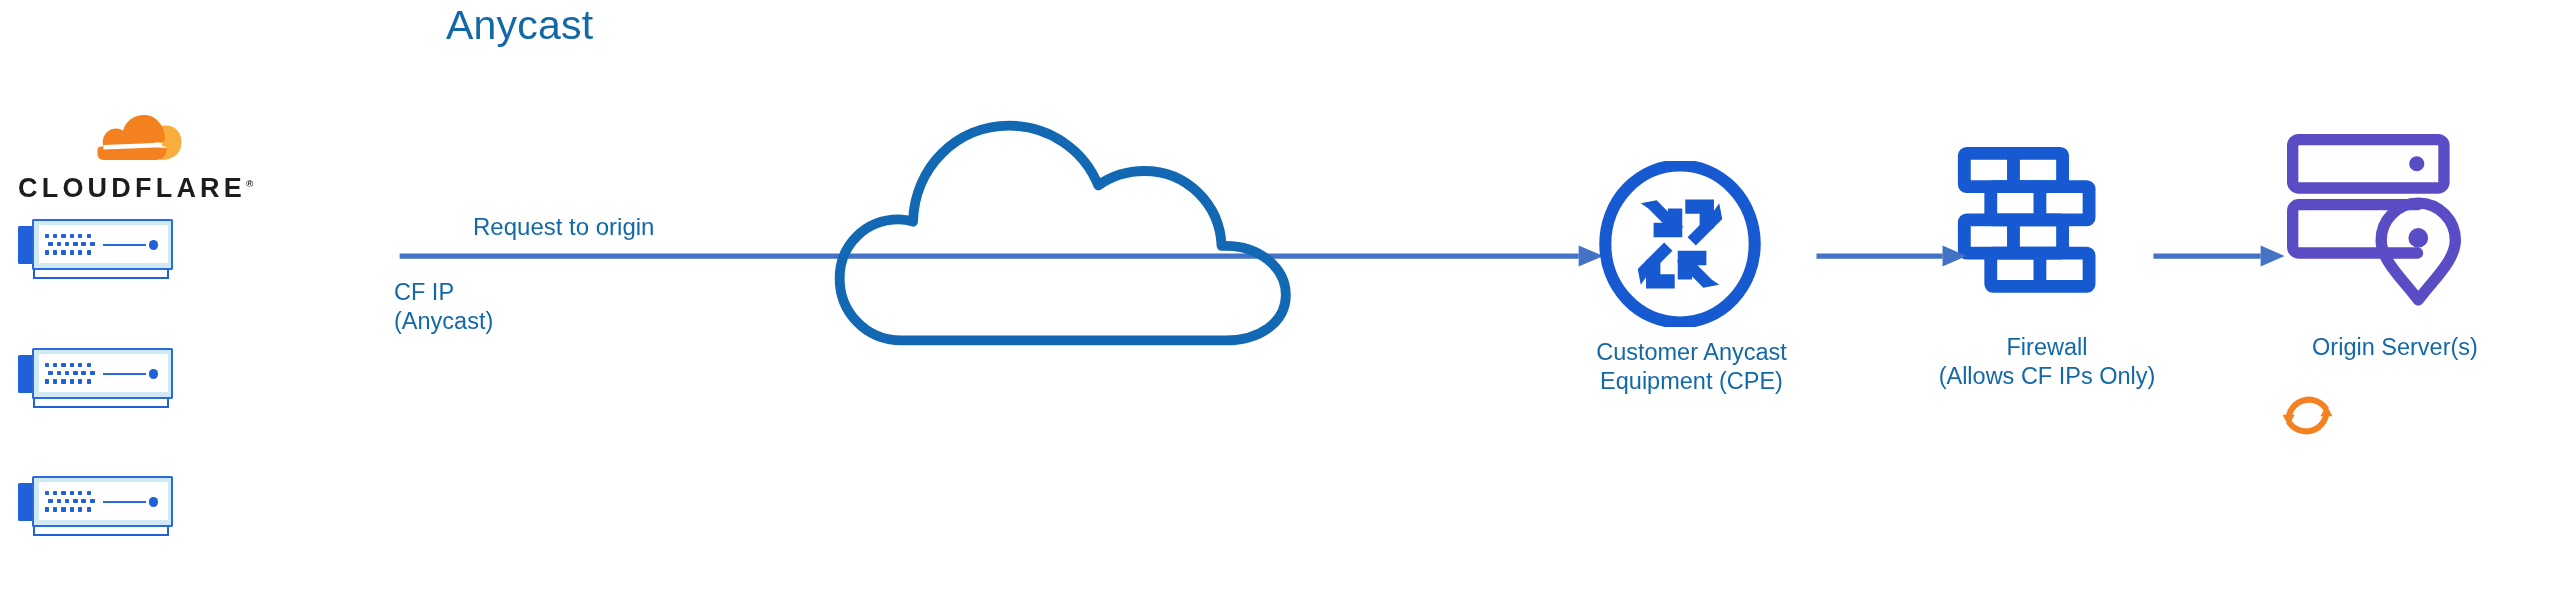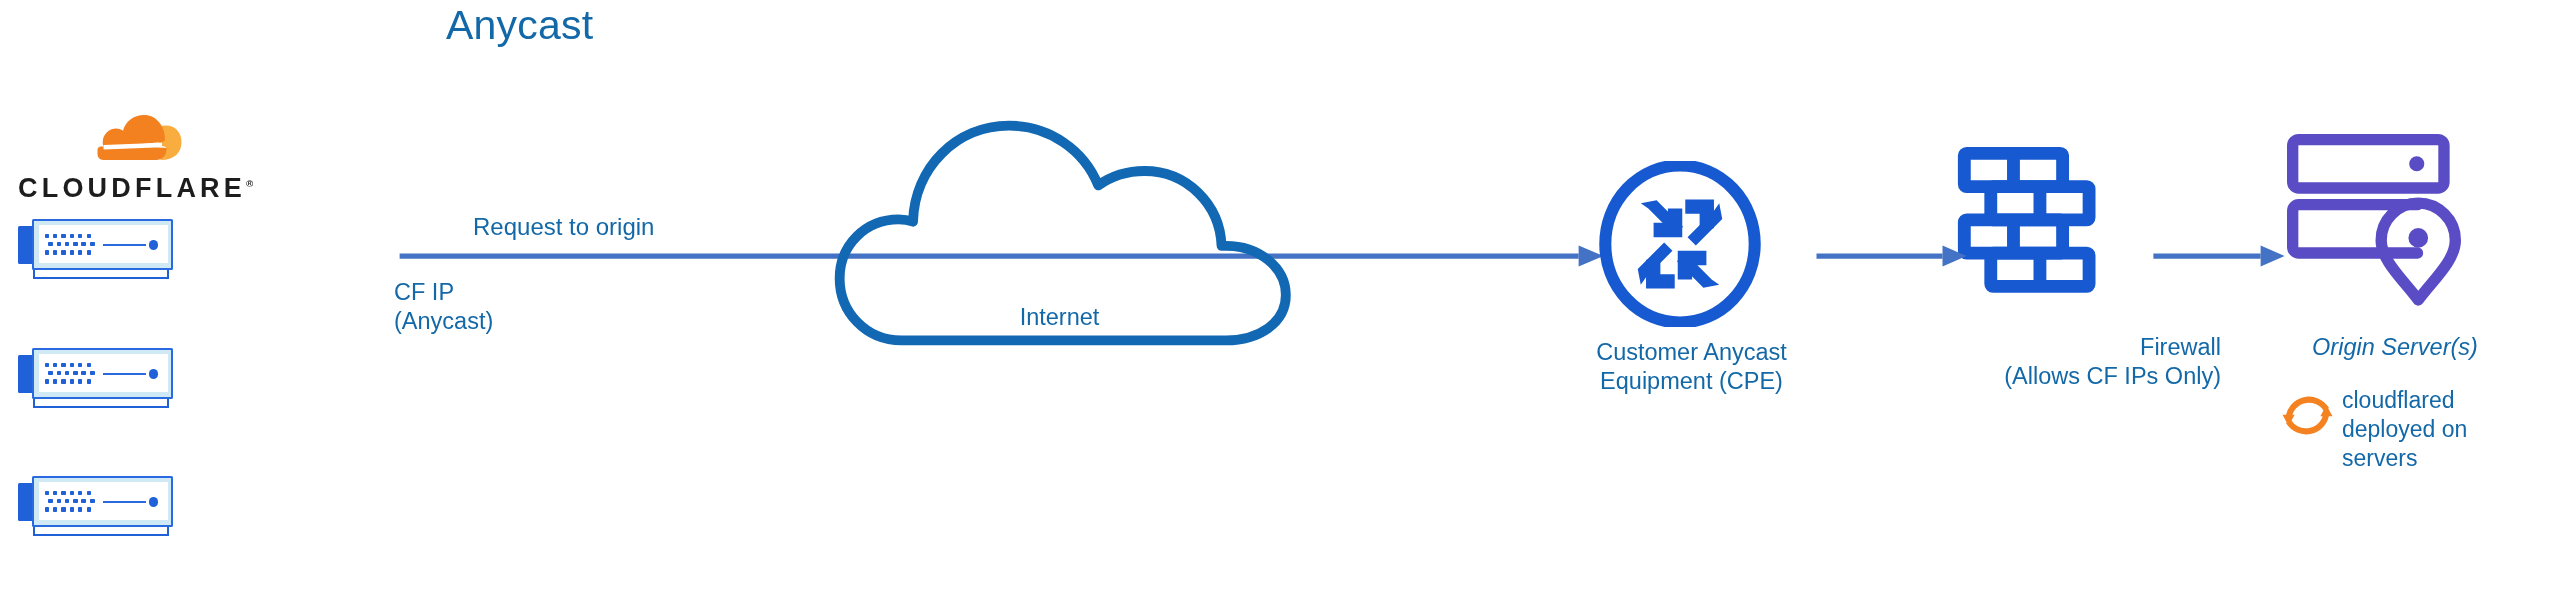--- a/index.html
+++ b/index.html
@@ -157,22 +157,22 @@
     font-size: 23.5px;
     line-height: 29px;
     white-space: pre-line;
   }
   .lbl.center { text-align: center; }
 
   #label-cf-ip     { left: 394px; top: 278px; }
   #label-request   { left: 473px; top: 212px; font-size: 24px; }
   #label-internet  { left: 931px; top: 303px; width: 257px; }
   #label-cpe       { left: 1510px; top: 338px; width: 363px; }
-  #label-firewall  { left: 1873px; top: 333px; width: 348px; text-align: right; }
-  #label-origin    { left: 2236px; top: 333px; width: 318px; font-style: italic; }
+  #label-firewall  { left: 1873px; top: 333px; width: 348px; }
+  #label-origin    { left: 2236px; top: 333px; width: 318px; }
   #label-cloudflared {
     left: 2342px;
     top: 386px;
     width: 174px;
     font-size: 23px;
     line-height: 29px;
   }
 
   
   #internet-cloud {
@@ -337,21 +337,20 @@
                C113 82 168 26 238 26
                C291 26 337 58 356 105
                C373 93 394 86 417 86
                C473 86 517 130 519 185
                C521 185 523 185 525 185
                C568 185 604 213 604 250
                C604 287 568 310 525 310
                Z" fill="none" stroke="#1268b3" stroke-width="13" stroke-linejoin="round"></path>
     </svg>
   </div>
-  <div class="abs lbl center" id="label-internet">Internet</div>
 
   <div class="abs" id="icon-cpe">
     <svg viewBox="0 0 220 220" width="166" height="166" xmlns="http://www.w3.org/2000/svg">
       <ellipse cx="110" cy="110" rx="99" ry="104" fill="none" stroke="#1659d1" stroke-width="16"></ellipse>
       <g fill="#1659d1">
 
         <path d="M58 56 L79 52 L114 87 L103 98 L68 63 Z"></path>
         <path d="M113 63 L113 101 L75 101 L75 82 L94 82 L94 63 Z"></path>
 
         <path d="M162 56 L166 77 L131 112 L120 101 L155 66 Z"></path>
@@ -414,18 +413,15 @@
   <div class="abs" id="icon-cloudflared">
     <svg viewBox="0 0 78 78" width="59" height="59" xmlns="http://www.w3.org/2000/svg">
       <g fill="none" stroke="#f58220" stroke-width="8" stroke-linecap="butt">
         <path d="M14 47 A27 27 0 0 0 64 35"></path>
         <path d="M64 31 A27 27 0 0 0 14 43"></path>
       </g>
       <polygon points="6,38 22,38 14,53" fill="#f58220"></polygon>
       <polygon points="72,40 56,40 64,25" fill="#f58220"></polygon>
     </svg>
   </div>
-  <div class="abs lbl" id="label-cloudflared">cloudflared
-deployed on
-servers</div>
 
 </div>
 
 
 </body></html>

